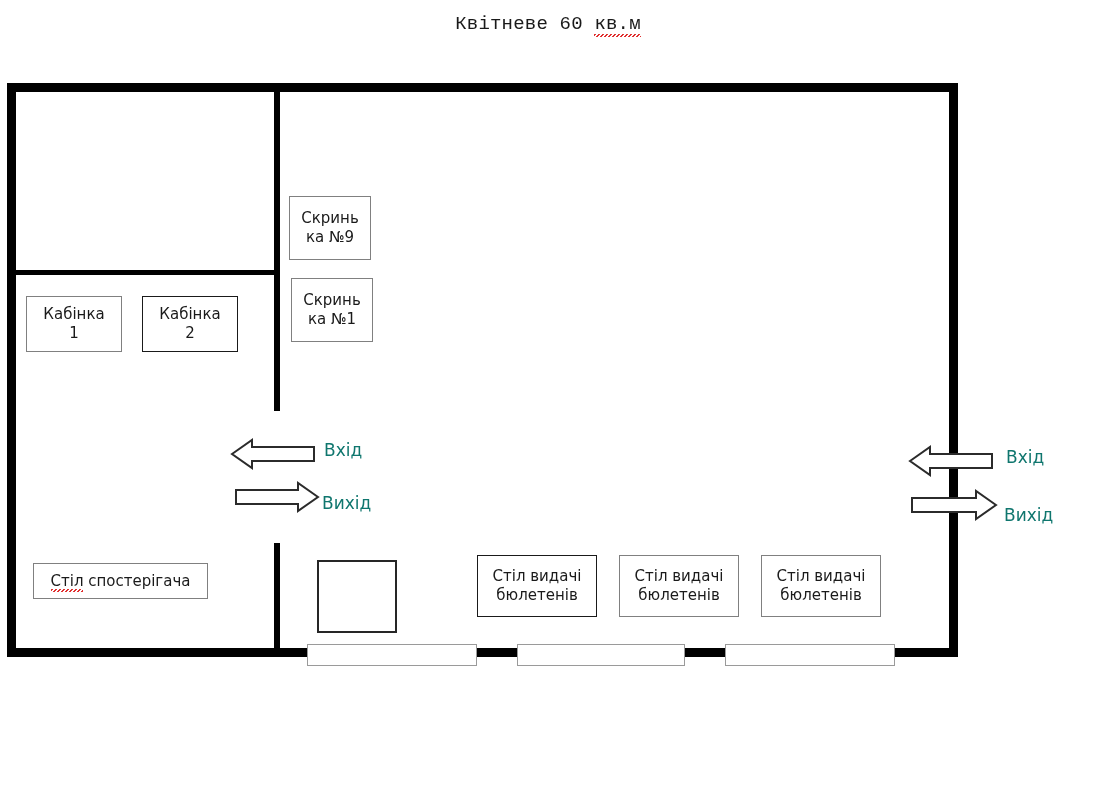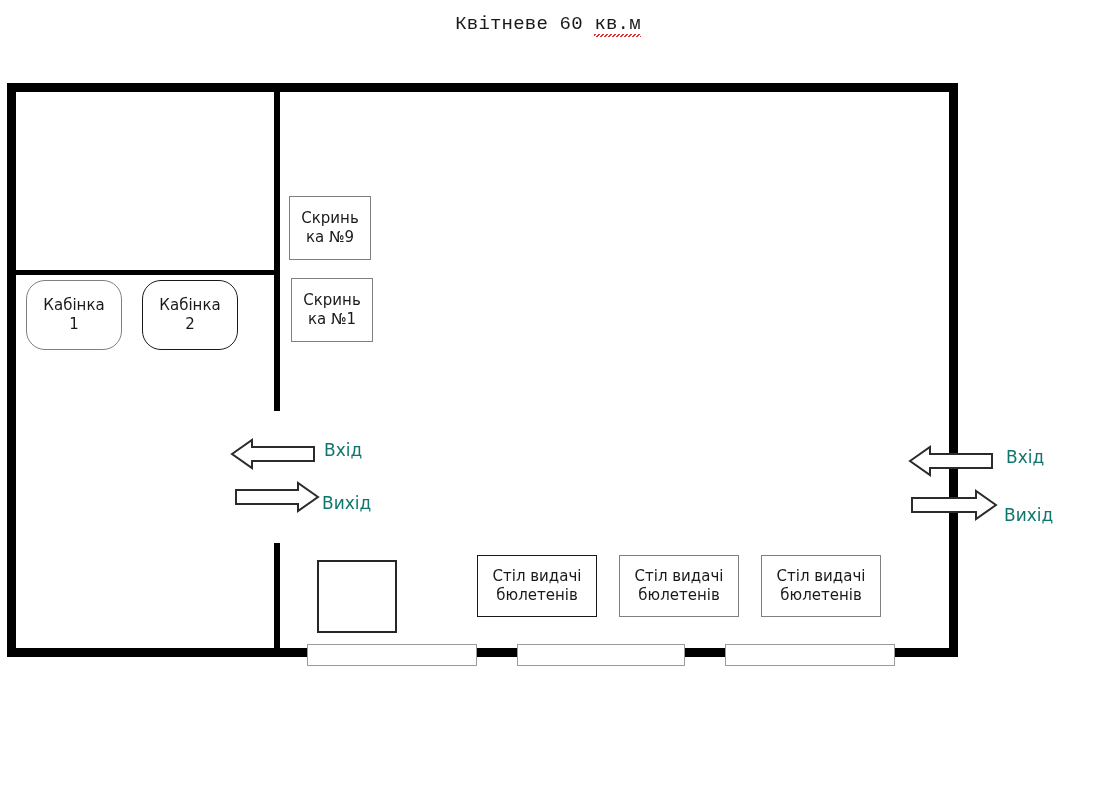--- a/index.html
+++ b/index.html
@@ -74,21 +74,21 @@
     justify-content: center;
     font-size: 15px;
     line-height: 1.25;
     text-align: left;
     color: #1a1a1a;
   }
   .box.dark { border: 1px solid #1a1a1a; }
   .box .ln { display: block; white-space: nowrap; }
 
   
-  .cabin { width: 96px; height: 70px; top: 280px; border-radius: 19px; }
+  .cabin { width: 96px; height: 56px; top: 296px; }
   #cabin-1 { left: 26px; }
   #cabin-2 { left: 142px; }
 
   
   #urn-1 { left: 289px; top: 196px; width: 82px; height: 64px; }
   #urn-2 { left: 291px; top: 278px; width: 82px; height: 64px; }
 
   
   #observer-table {
     left: 33px; top: 563px; width: 175px; height: 36px;
@@ -180,20 +180,23 @@
 
   <div class="box" id="urn-1">
     <span class="ln">Скринь</span>
     <span class="ln">ка №9</span>
   </div>
   <div class="box" id="urn-2">
     <span class="ln">Скринь</span>
     <span class="ln">ка №1</span>
   </div>
 
+  <div class="box" id="observer-table">
+    <span class="ln"><span class="spell">Стіл</span><span> спостерігача</span></span>
+  </div>
 
   <div id="empty-square"></div>
 
   <div class="box desk dark" id="desk-1">
     <span class="ln">Стіл видачі</span>
     <span class="ln">бюлетенів</span>
   </div>
   <div class="box desk" id="desk-2">
     <span class="ln">Стіл видачі</span>
     <span class="ln">бюлетенів</span>

